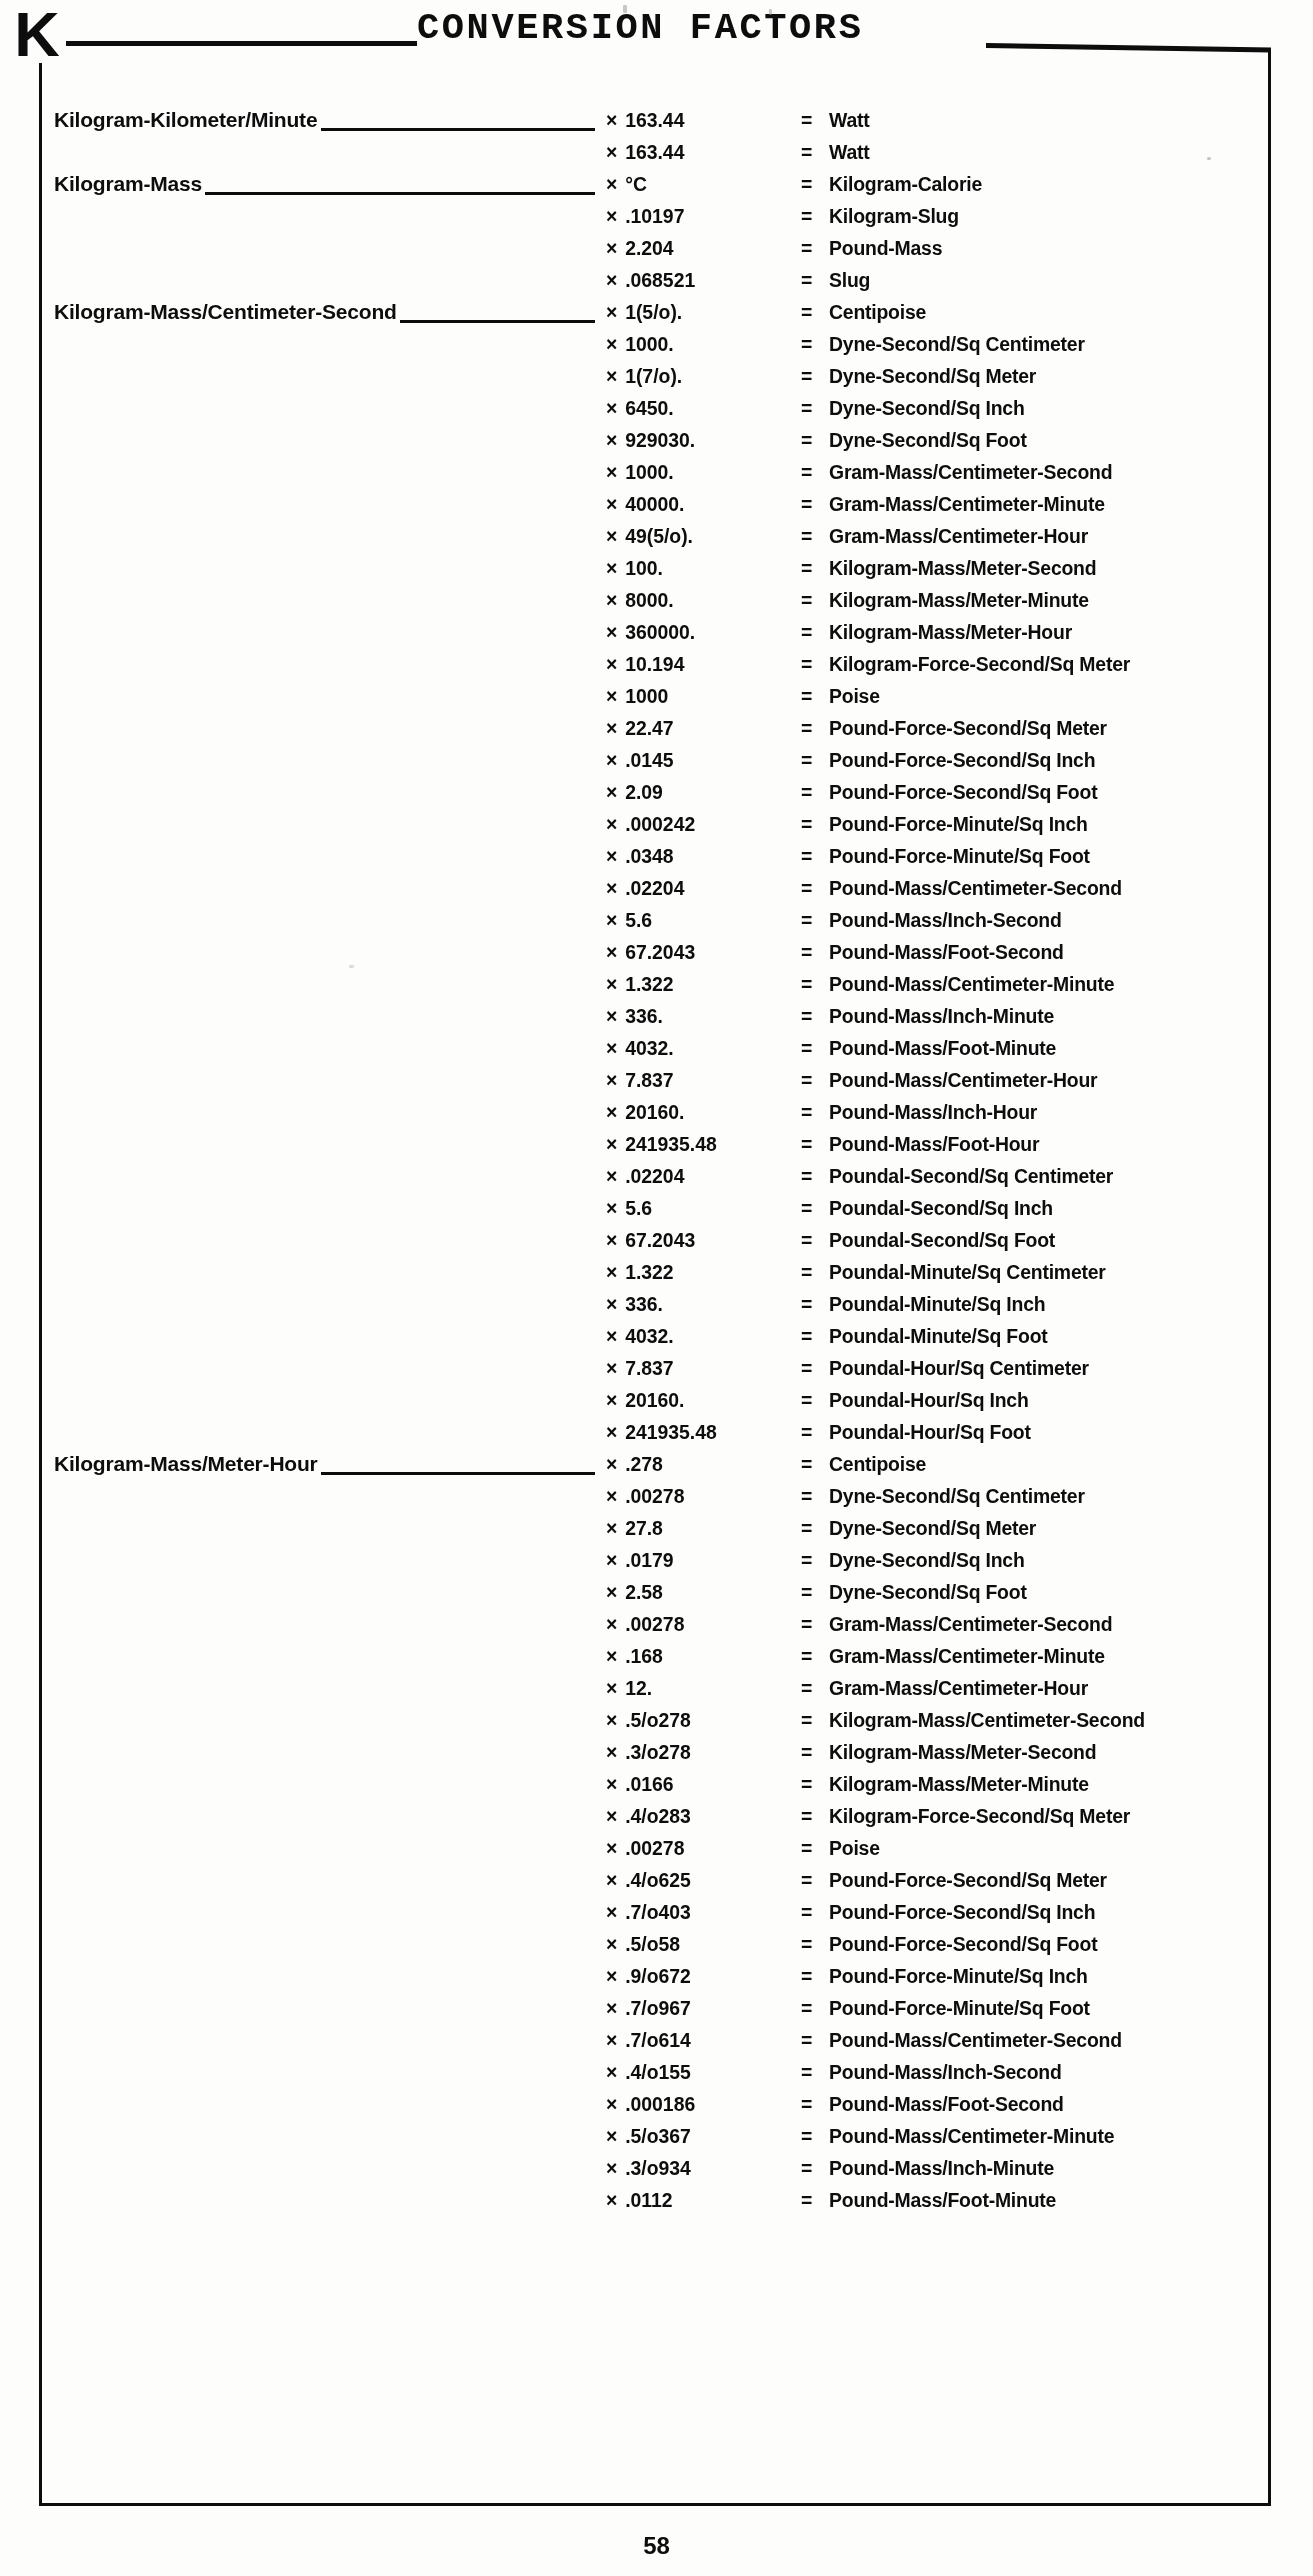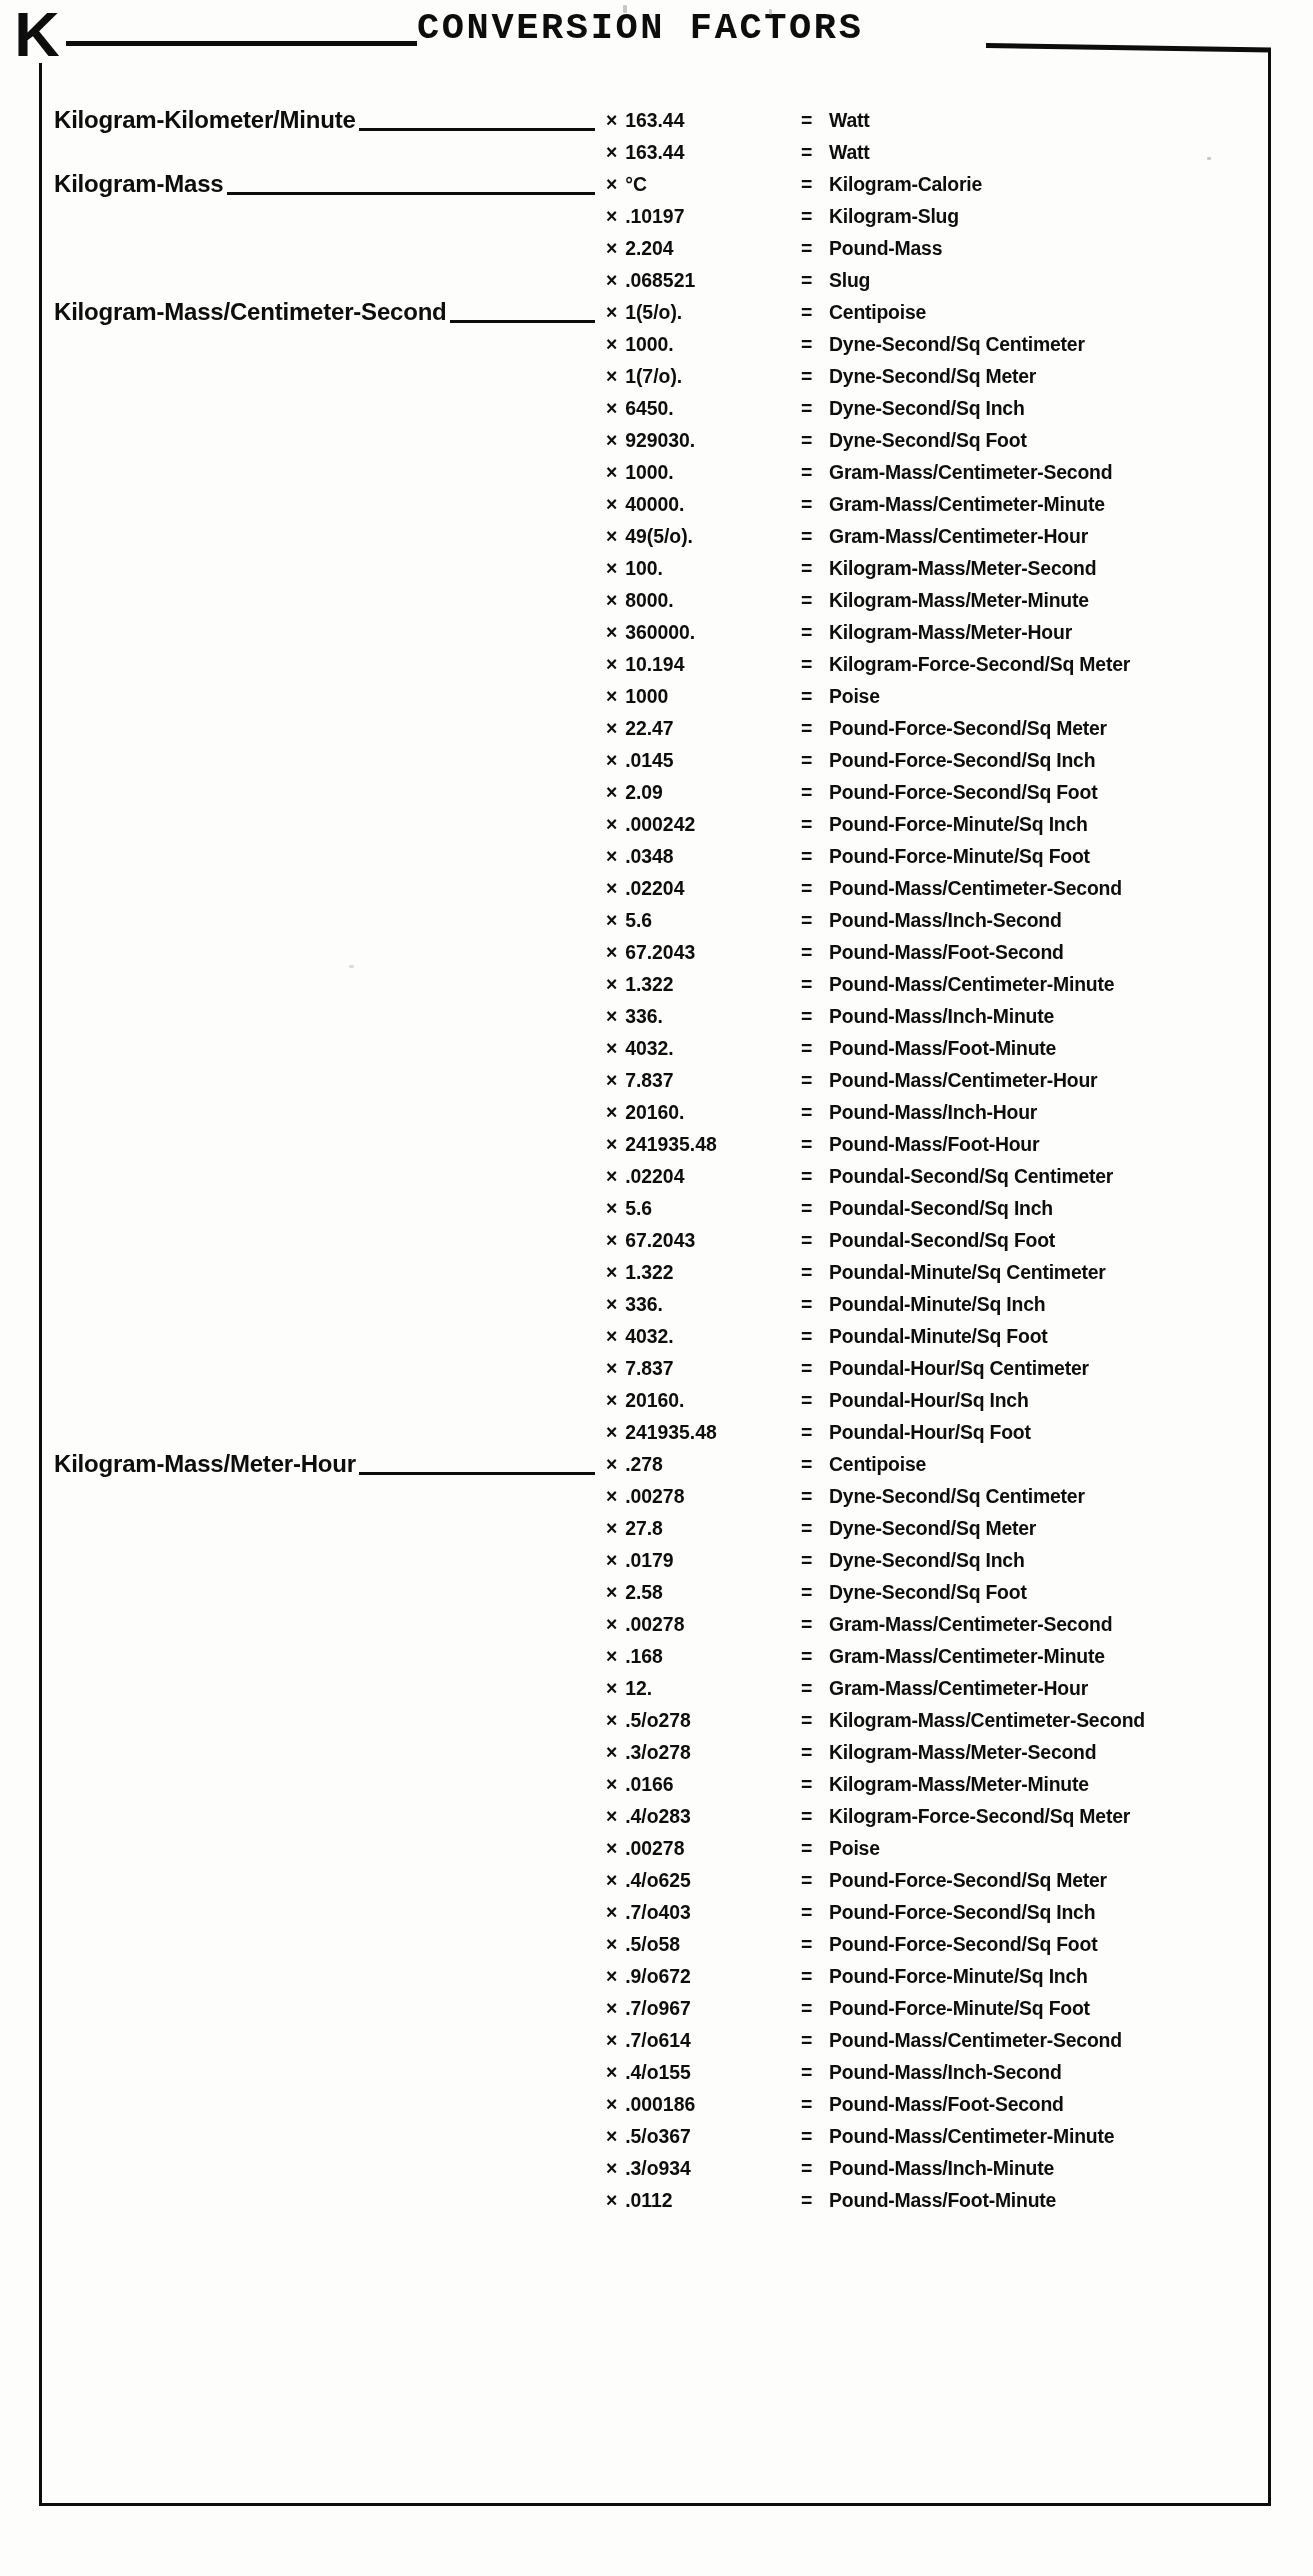--- a/index.html
+++ b/index.html
@@ -31,21 +31,21 @@
   .border-right{left:1268px;top:48px;width:3.2px;height:2458px;}
   .border-bottom{left:39px;top:2503px;width:1232px;height:3.2px;}
   
   .rows{position:absolute;left:0;top:104px;width:1313px;}
   .row{position:relative;height:32px;}
   .row .labelwrap{
     position:absolute;left:54px;width:541px;height:100%;
     display:flex;
   }
   .row .label{
-    line-height:32px;font-size:24px;letter-spacing:-0.2px;white-space:nowrap;
+    line-height:32px;font-size:21px;letter-spacing:-0.2px;white-space:nowrap;
   }
   .row .leader{
     flex:1 1 auto;height:0;border-bottom:3.2px solid #0d0d0d;
     align-self:flex-start;margin-top:24px;margin-left:3.2px;min-width:13px;
   }
   .row .mult{position:absolute;left:606px;top:0;line-height:32px;font-size:19.4px;white-space:nowrap;}
   .row .mult .factor{margin-left:7.8px;}
   .row .eq{position:absolute;left:801px;top:0;line-height:32px;font-size:19.4px;}
   .row .result{position:absolute;left:829px;top:0;line-height:32px;font-size:19.4px;letter-spacing:-0.2px;white-space:nowrap;}
   
@@ -416,20 +416,21 @@
         <span class="eq">=</span>
         <span class="result">Pound-Mass/Inch-Minute</span>
       </div>
       <div class="row">
         <div class="mult"><span class="times">×</span><span class="factor">.0112</span></div>
         <span class="eq">=</span>
         <span class="result">Pound-Mass/Foot-Minute</span>
       </div>
     </div>
 
+  <div class="pagenum">58</div>
 
   <div class="speck speck-a"></div>
   <div class="speck speck-b"></div>
   <div class="speck speck-c"></div>
   <div class="speck speck-d"></div>
 
 </div>
 
 
 </body></html>

